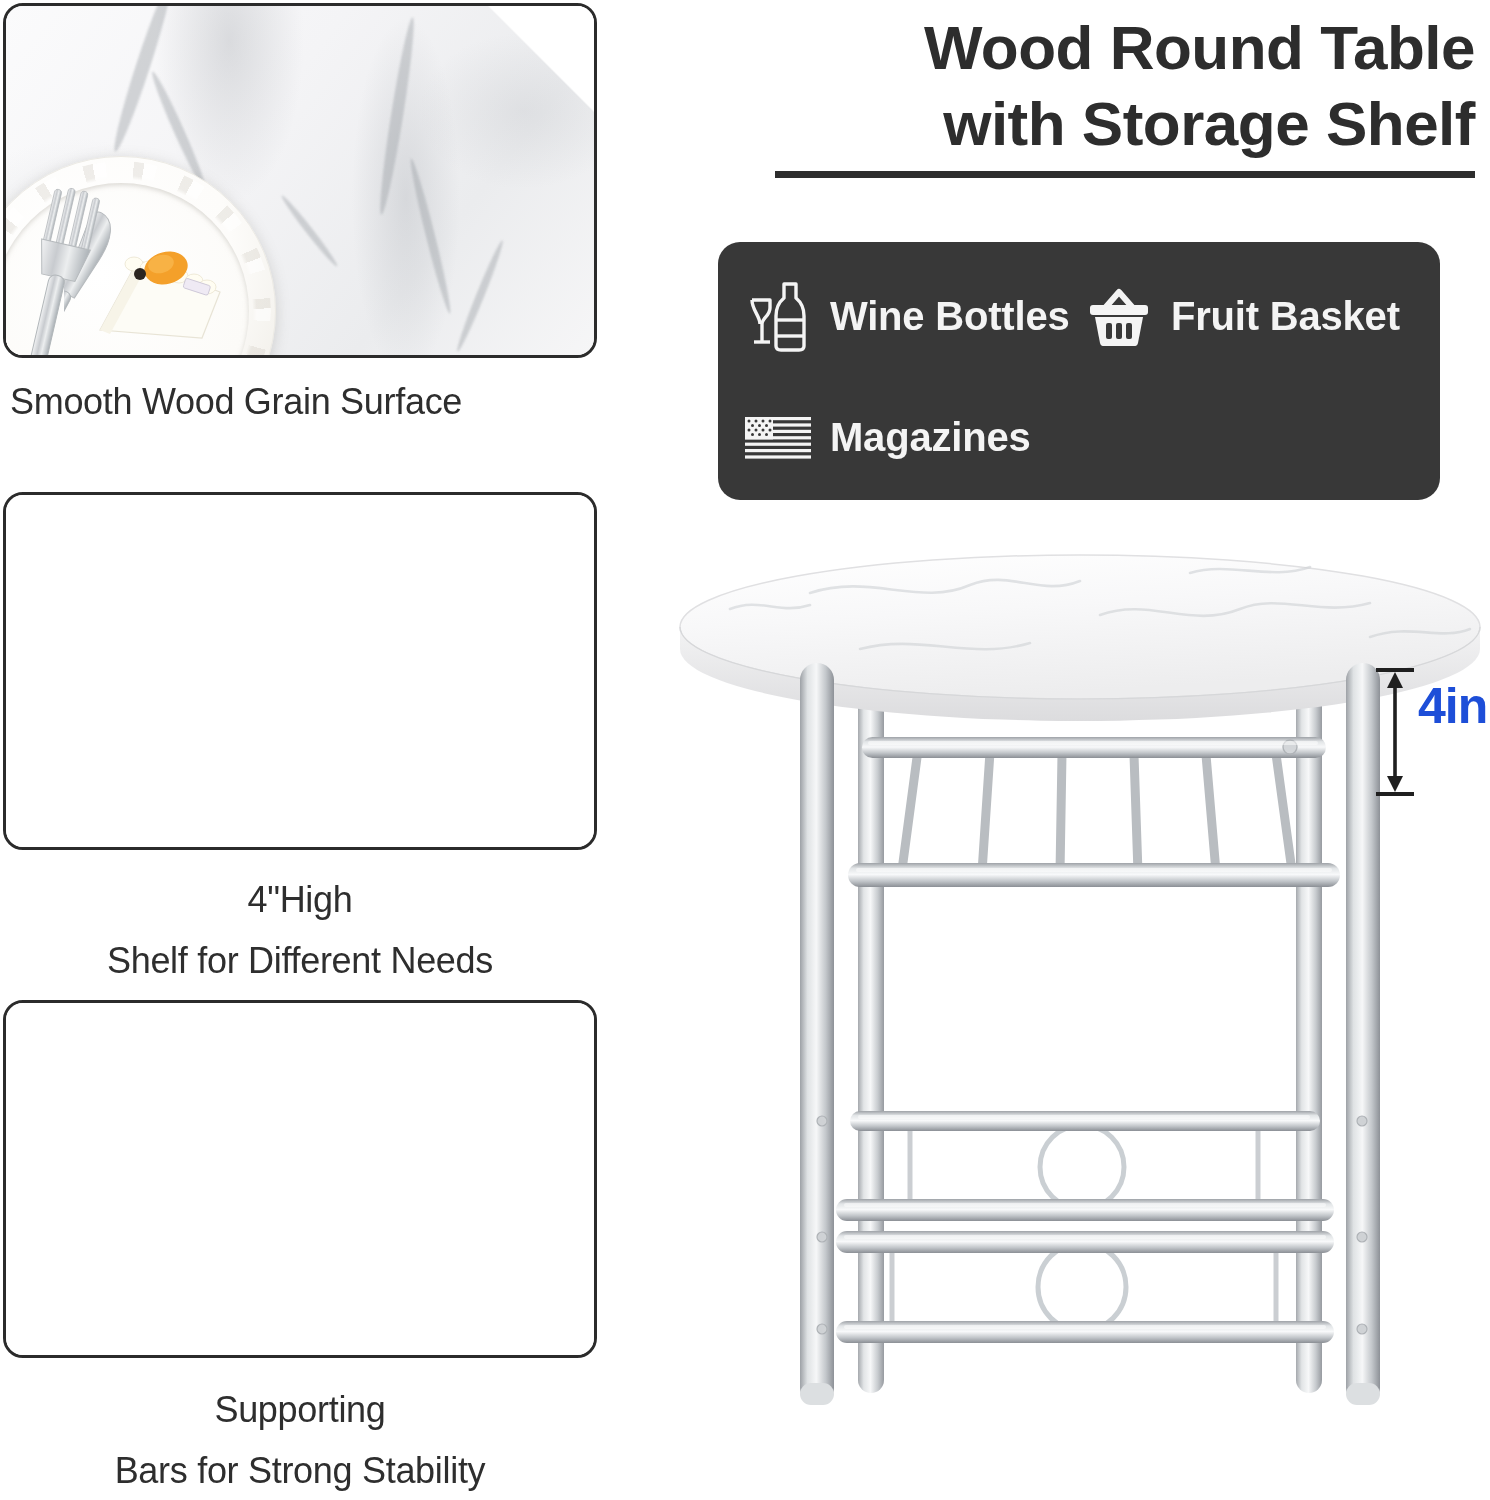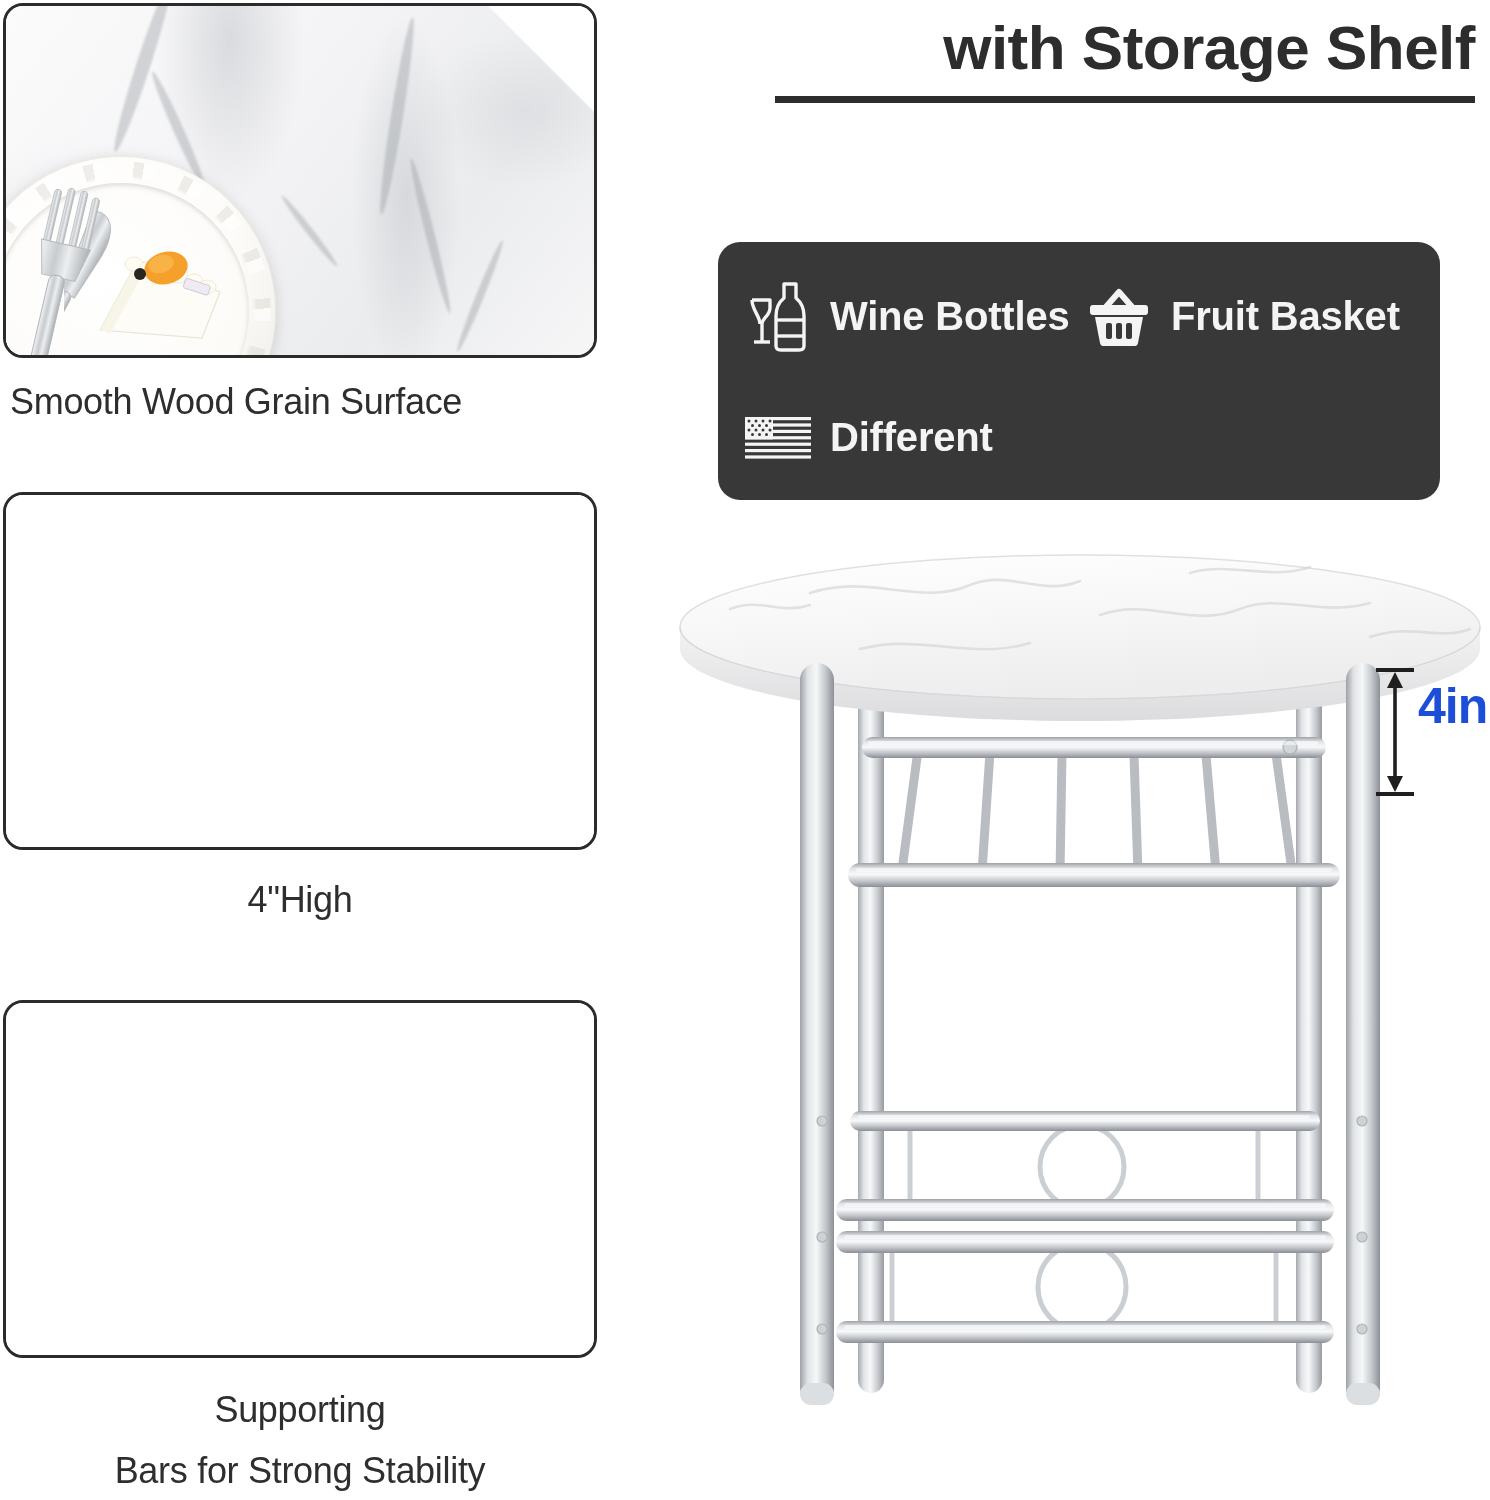--- a/index.html
+++ b/index.html
@@ -322,20 +322,21 @@
         <path d="M470 20 C 500 30 530 22 560 34"></path>
       </g>
 
       <path d="M356 54 C 352 150 330 230 306 352" stroke="url(#tube-v)" stroke-width="36" fill="none" stroke-linecap="round"></path>
       <path d="M356 54 C 352 150 330 230 306 352" stroke="#f0f1f2" stroke-width="9" fill="none" stroke-linecap="round" opacity=".75"></path>
       <circle cx="352" cy="348" r="11" fill="#c8cbce" stroke="#a9adb1" stroke-width="1.5"></circle>
     </svg>
   </div>
 
   <div class="caption center" id="cap-2a" style="left:0;top:876px;width:600px;">4"High</div>
+  <div class="caption center" id="cap-2b" style="left:0;top:937px;width:600px;">Shelf for Different Needs</div>
 
   <div class="photo" id="photo-bars">
     <div class="shot-bg"></div>
     <svg width="588" height="352" viewBox="0 0 588 352">
       <defs>
         <linearGradient id="legg" x1="0" y1="0" x2="1" y2="0">
           <stop offset="0%" stop-color="#a4a8ac"></stop>
           <stop offset="20%" stop-color="#e6e8ea"></stop>
           <stop offset="45%" stop-color="#fafbfb"></stop>
           <stop offset="72%" stop-color="#c4c8cc"></stop>
@@ -372,20 +373,21 @@
         <rect x="16" y="170" width="540" height="4" rx="2"></rect>
         <rect x="16" y="278" width="540" height="4" rx="2"></rect>
       </g>
     </svg>
   </div>
 
   <div class="caption center" id="cap-3a" style="left:0;top:1386px;width:600px;">Supporting</div>
   <div class="caption center" id="cap-3b" style="left:0;top:1447px;width:600px;">Bars for Strong Stability</div>
 
   <div id="title-block">
+    <div class="title-line">Wood Round Table</div>
     <div class="title-line">with Storage Shelf</div>
     <div id="title-rule"></div>
   </div>
 
   <div id="feature-box">
 
     <div class="feature-item">
       <span class="feature-icon">
         <svg width="64" height="74" viewBox="0 0 64 74">
           <g fill="none" stroke="#f4f4f4" stroke-width="3.4" stroke-linejoin="round">
@@ -443,21 +445,21 @@
             <circle cx="4" cy="13" r="1.5"></circle>
               <circle cx="11" cy="13" r="1.5"></circle>
             <circle cx="18" cy="13" r="1.5"></circle>
               <circle cx="25" cy="13" r="1.5"></circle>
             <circle cx="7.5" cy="17.5" r="1.5"></circle>
               <circle cx="14.5" cy="17.5" r="1.5"></circle>
             <circle cx="21.5" cy="17.5" r="1.5"></circle>
           </g>
         </svg>
       </span>
-      <span class="feature-label">Different</span>
+      <span class="feature-label">Magazines</span>
     </div>
   </div>
 
   <div id="hero">
     <svg width="820" height="930" viewBox="0 0 820 930">
       <defs>
         <linearGradient id="h-top" x1="0" y1="0" x2="0.35" y2="1">
           <stop offset="0%" stop-color="#ffffff"></stop>
           <stop offset="45%" stop-color="#f8f8f9"></stop>
           <stop offset="100%" stop-color="#ededee"></stop>

